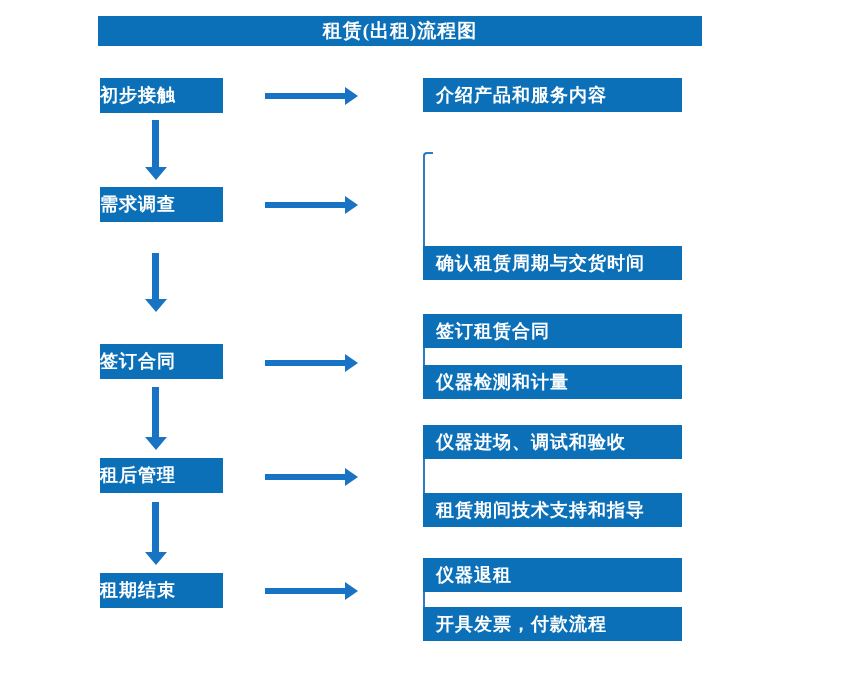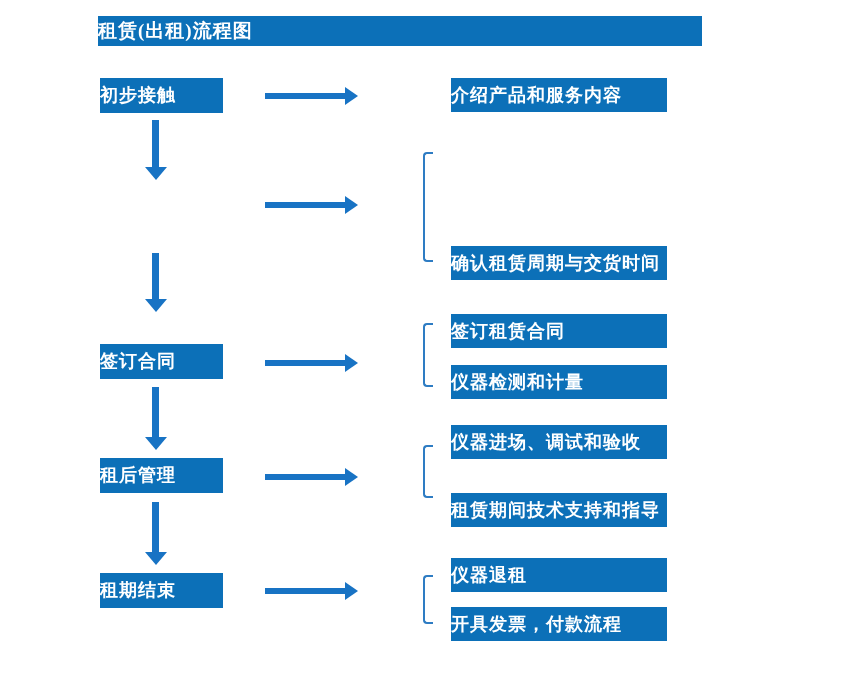--- a/index.html
+++ b/index.html
@@ -7,33 +7,33 @@
     position:relative;
     width:844px;height:688px;
     background:#ffffff;
     font-family:"Liberation Serif","DejaVu Serif",serif;
     overflow:hidden;
   }
   .title-bar{
     position:absolute;left:98px;top:16px;width:604px;height:30px;
     background:var(--box-blue,#0C70B8);
     color:#fff;font-weight:bold;font-size:19px;line-height:30px;
-    letter-spacing:1px;
+    text-align:center;letter-spacing:1px;
   }
   .stage-box{
     position:absolute;left:100px;width:123px;height:35px;
     background:var(--box-blue,#0C70B8);
     color:#fff;font-weight:bold;font-size:18px;line-height:35px;
     letter-spacing:1px;
   }
   .target-box{
-    position:absolute;left:451px;width:216px;height:34px;
+    position:absolute;left:423px;width:259px;height:34px;
     background:var(--box-blue,#0C70B8);
     color:#fff;font-weight:bold;font-size:18px;line-height:34px;
-    text-align:left;box-sizing:border-box;
+    text-align:left;padding-left:13px;box-sizing:border-box;
     letter-spacing:1px;white-space:nowrap;
   }
   
   .varrow{position:absolute;left:145px;width:22px;}
   .varrow .stem{
     position:absolute;left:7px;top:0;width:7px;height:calc(100% - 13px);
     background:var(--arrow-blue,#1873C4);
   }
   .varrow .head{
     position:absolute;left:0;bottom:0;width:0;height:0;
@@ -62,20 +62,21 @@
   }
 </style>
 </head>
 <body>
 
 <div class="canvas">
 
   <div class="title-bar">租赁(出租)流程图</div>
 
   <div class="stage-box" style="top:78px">初步接触</div>
+  <div class="stage-box" style="top:187px">需求调查</div>
   <div class="stage-box" style="top:344px">签订合同</div>
   <div class="stage-box" style="top:458px">租后管理</div>
   <div class="stage-box" style="top:573px">租期结束</div>
 
   <div class="varrow" style="top:120px;height:60px">
       <div class="stem"></div>
       <div class="head"></div>
     </div>
   <div class="varrow" style="top:253px;height:59px">
       <div class="stem"></div>

